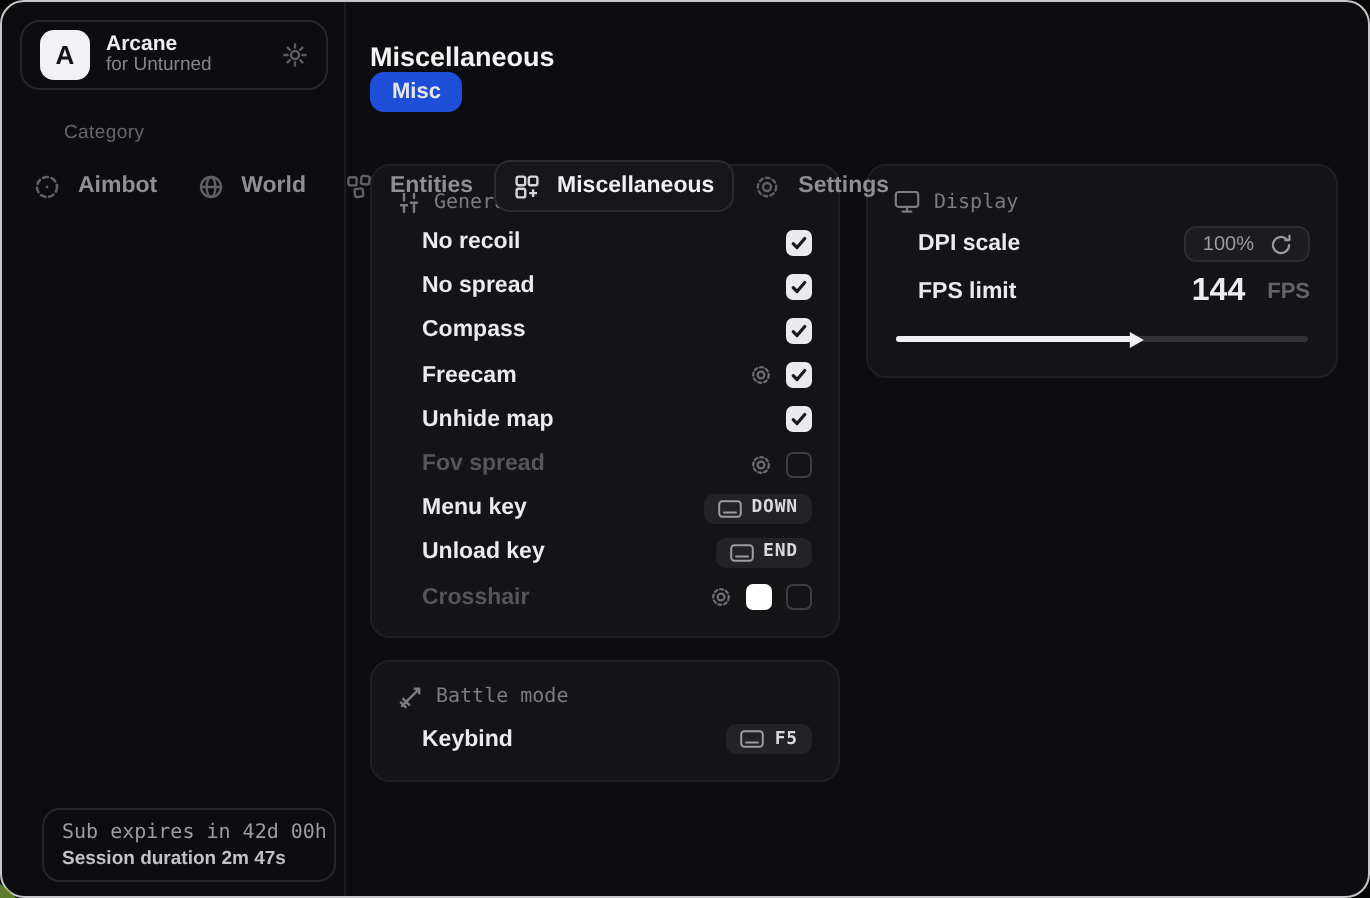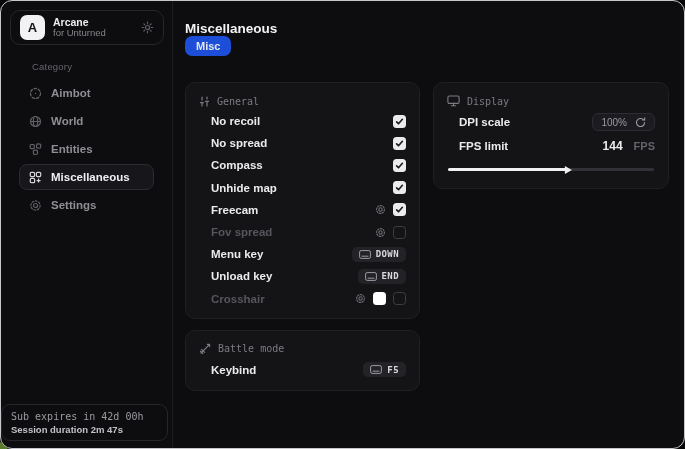--- a/index.html
+++ b/index.html
@@ -27,32 +27,32 @@
     color:#141416; font-weight:700; font-size:13px;
     display:flex; align-items:center; justify-content:center; flex:none;
   }
   .brand-text { line-height:1.15; }
   .brand-title { font-size:10.5px; font-weight:700; color:#ededf0; }
   .brand-sub { font-size:9.5px; color:#84848b; }
   .brand-gear { margin-left:auto; color:#5c5c63; display:flex; cursor:pointer; }
 
   .category { margin:16px 0 3px 31px; font-size:9.5px; color:#66666d; letter-spacing:.2px; }
 
-  .nav { display:flex; flex-direction:column; padding:0 18px; margin-top:6px; }
+  .nav { display:flex; flex-direction:row; padding:0 6px; margin-top:6px; }
   .nav-item {
     display:flex; align-items:center; gap:9px; height:26px; padding:0 9px;
     border:1px solid transparent; border-radius:8px; margin-top:2px;
     color:#8e8e95; font-size:11.5px; font-weight:600; cursor:pointer;
   }
   .nav-item .icn { color:#5f5f66; display:flex; flex:none; }
   .nav-item.active { background:#17171b; border-color:#2b2b31; color:#f0f0f3; }
   .nav-item.active .icn { color:#d4d4d9; }
 
   .sidebar-footer {
-    position:absolute; left:0; right:4px; bottom:7px;
+    position:absolute; left:20px; right:4px; bottom:7px;
     border:1px solid #26262b; border-radius:9px; padding:6px 9px 5px;
   }
   .sf-line1 { font-family:"DejaVu Sans Mono", monospace; font-size:10px; color:#9b9ba2; white-space:nowrap; }
   .sf-line2 { font-size:9.5px; font-weight:700; color:#c2c2c8; margin-top:2px; white-space:nowrap; }
 
   
   .main { flex:1; padding:14px 16px 0 12px; }
   .page-title { font-size:13.5px; font-weight:700; color:#f3f3f5; margin-top:6px; }
   .tab-pill {
     display:inline-flex; background:#1d4ed8; border-radius:7px;
@@ -95,21 +95,21 @@
   .keybadge .icn { display:flex; color:#9c9ca3; }
 
   .dpi-box {
     display:flex; align-items:center; gap:8px;
     border:1px solid #2c2c33; background:#1b1b20; border-radius:6px;
     padding:2.5px 8px; cursor:pointer;
   }
   .dpi-val { font-family:Liberation Sans, sans-serif; font-size:10px; color:#9a9aa2; }
   .dpi-reset { display:flex; color:#9a9aa2; cursor:pointer; }
 
-  .fps-num { font-size:12px; font-weight:700; color:#ededf0; }
+  .fps-num { font-size:16px; font-weight:700; color:#ededf0; }
   .fps-unit { font-size:11px; font-weight:700; color:#63636b; margin-left:4px; }
 
   .slider { position:relative; height:3px; background:#313137; border-radius:2px; margin:10px 1px 9px; cursor:pointer; }
   .slider-fill { position:absolute; left:0; top:0; height:3px; background:#f1f1f3; border-radius:2px; }
   .slider-thumb {
     position:absolute; top:50%; transform:translate(-30%,-50%);
     width:0; height:0; cursor:grab;
     border-top:4.5px solid transparent; border-bottom:4.5px solid transparent;
     border-left:7.5px solid #f1f1f3;
   }
@@ -247,39 +247,39 @@
             <span class="row-right">
               <span class="checkbox on">
                 <svg width="9" height="9" viewBox="0 0 10 10" fill="none" stroke="#1b1b1d" stroke-width="1.8" stroke-linecap="round" stroke-linejoin="round">
                     <path d="M1.8 5.4l2.1 2.1 4.3-5"></path>
                   </svg>
               </span>
             </span>
           </div>
 
           <div class="row">
-            <span class="row-label">Unhide map</span>
-            <span class="row-right">
-              <span class="checkbox on">
-                <svg width="9" height="9" viewBox="0 0 10 10" fill="none" stroke="#1b1b1d" stroke-width="1.8" stroke-linecap="round" stroke-linejoin="round">
-                    <path d="M1.8 5.4l2.1 2.1 4.3-5"></path>
-                  </svg>
-              </span>
-            </span>
-          </div>
-
-          <div class="row">
             <span class="row-label">Freecam</span>
             <span class="row-right">
               <span class="mini-gear">
                 <svg width="11" height="11" viewBox="0 0 13 13" fill="none" stroke="currentColor" stroke-width="1.3" stroke-linecap="round">
                     <circle cx="6.5" cy="6.5" r="2"></circle>
                     <circle cx="6.5" cy="6.5" r="4.6" stroke-dasharray="1.8 1.7"></circle>
                   </svg>
               </span>
+              <span class="checkbox on">
+                <svg width="9" height="9" viewBox="0 0 10 10" fill="none" stroke="#1b1b1d" stroke-width="1.8" stroke-linecap="round" stroke-linejoin="round">
+                    <path d="M1.8 5.4l2.1 2.1 4.3-5"></path>
+                  </svg>
+              </span>
+            </span>
+          </div>
+
+          <div class="row">
+            <span class="row-label">Unhide map</span>
+            <span class="row-right">
               <span class="checkbox on">
                 <svg width="9" height="9" viewBox="0 0 10 10" fill="none" stroke="#1b1b1d" stroke-width="1.8" stroke-linecap="round" stroke-linejoin="round">
                     <path d="M1.8 5.4l2.1 2.1 4.3-5"></path>
                   </svg>
               </span>
             </span>
           </div>
 
           <div class="row">
             <span class="row-label dim">Fov spread</span>

